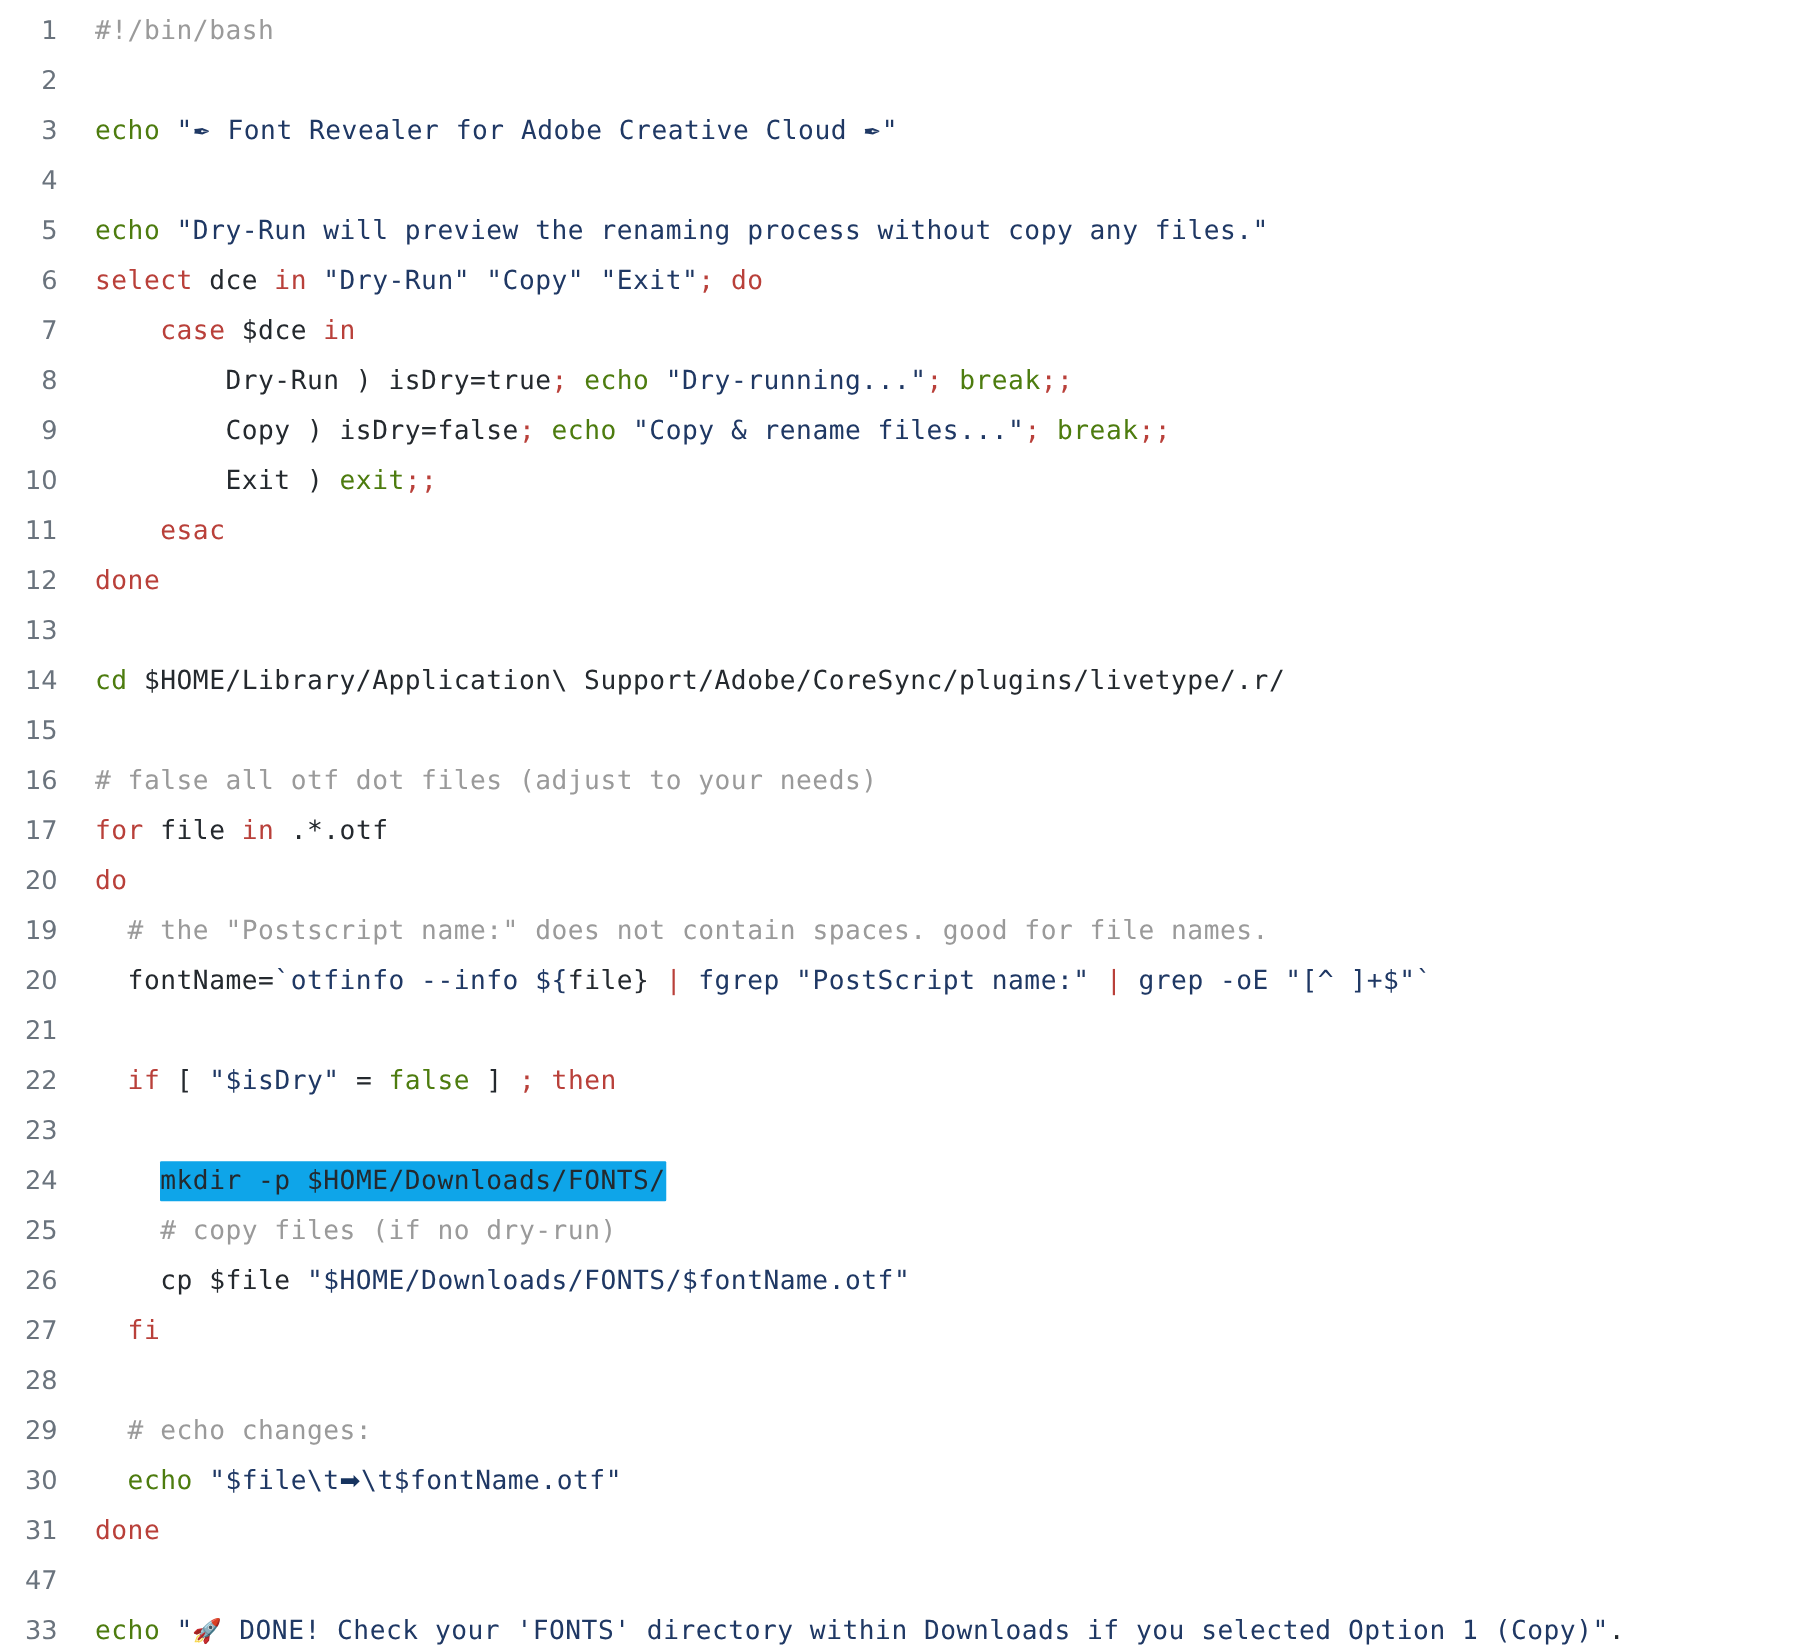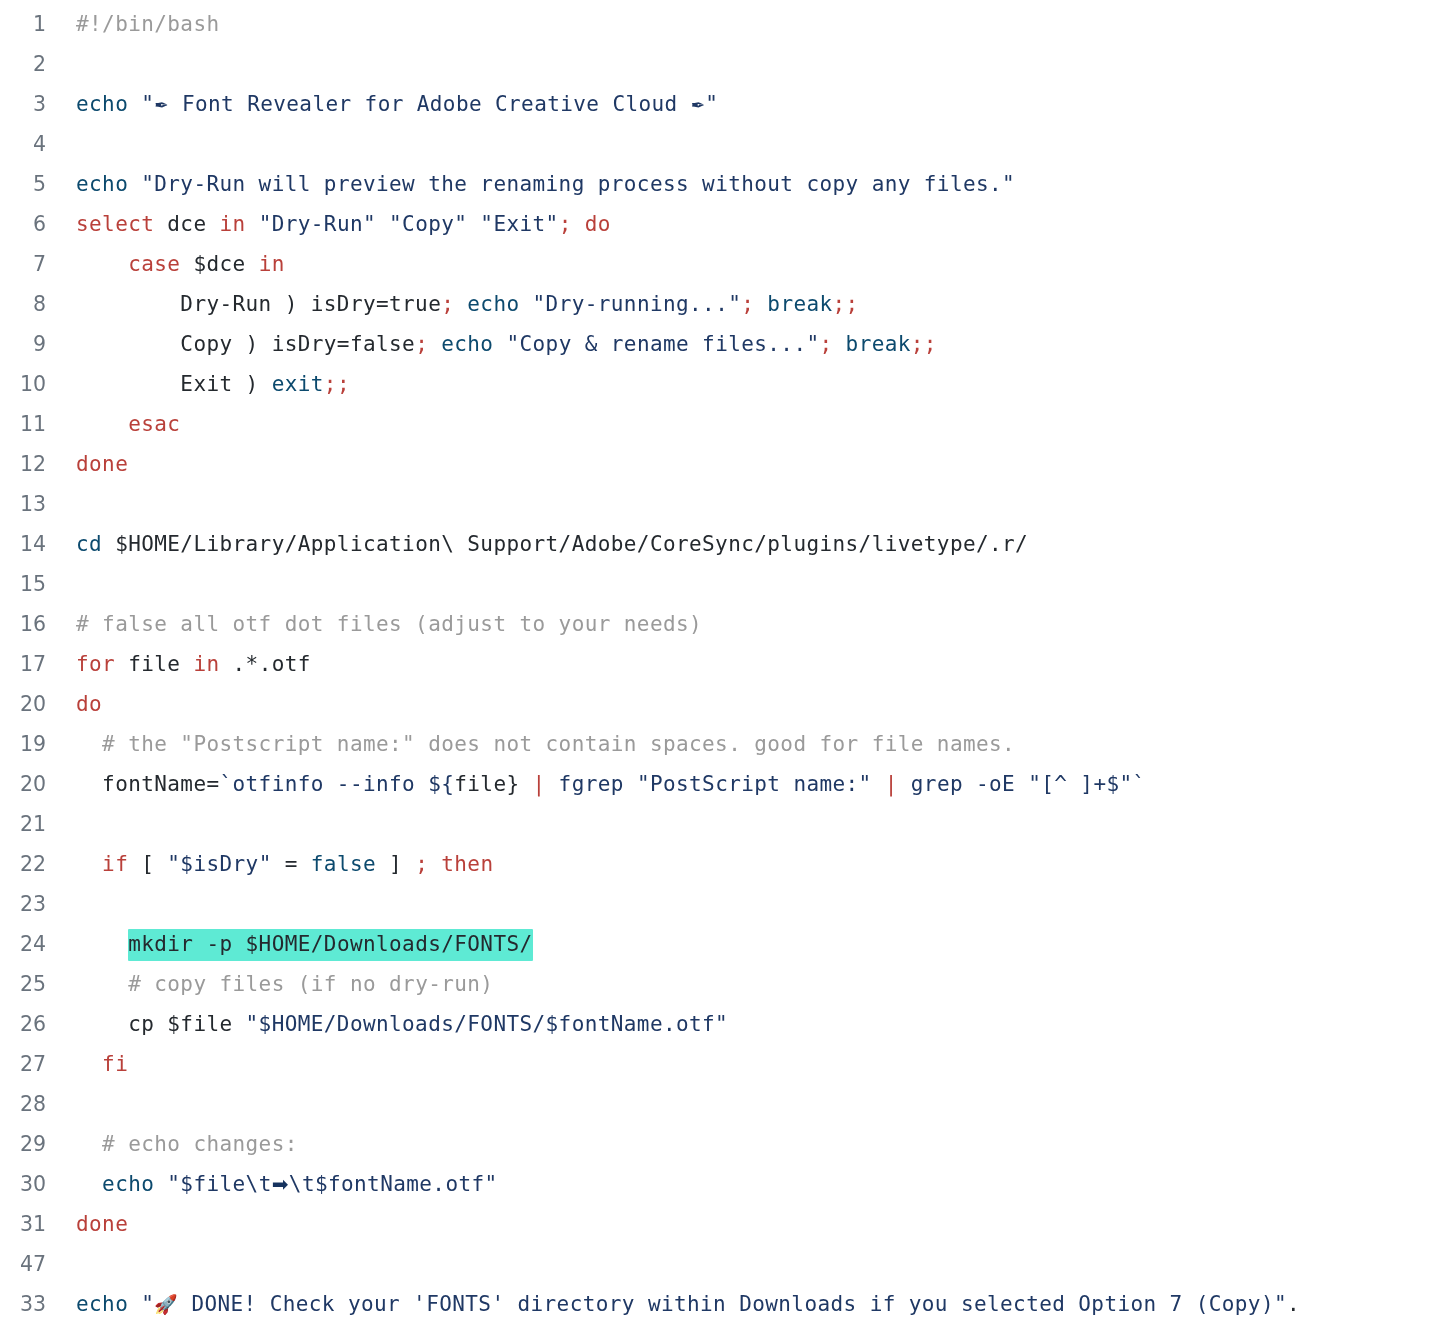--- a/index.html
+++ b/index.html
@@ -45,29 +45,29 @@
     font-family: "DejaVu Sans Mono", "Liberation Mono", monospace;
     letter-spacing: 0.4px;
     color: #24292e;
     overflow: visible;
     white-space: pre;
   }
   .code-line .seg { white-space: pre; }
 
   
   .t-kw    { color: #b9403a; }       
-  .t-bi    { color: #0c4a6e; text-align: right; }       
+  .t-bi    { color: #4d7c0f; text-align: right; }       
   .t-str   { color: #1f3864; }       
   .t-cmt   { color: #9a9a9a; }       
   .t-plain { color: #24292e; }       
   .t-punct { color: #b9403a; }       
 
   
   .sel {
-    background: #5eead4;
+    background: #0ea5e9;
     padding: 3px 0 5px 0;
     border-radius: 1px;
     margin-top: 44px;
   }
   .emoji-mono {
     font-family: "DejaVu Sans", sans-serif;
     color: #1f3864;
     font-size: 17px;
   }
   .emoji-rocket {
@@ -240,16 +240,16 @@
     <div class="code-line"><span class="seg t-kw">done</span></div>
   </div>
 
   <div class="code-row">
     <div class="gutter">47</div>
     <div class="code-line"></div>
   </div>
 
   <div class="code-row">
     <div class="gutter">33</div>
-    <div class="code-line"><span class="seg t-bi">echo</span><span class="seg t-plain"> </span><span class="seg t-str">"</span><span class="seg emoji-rocket">🚀</span><span class="seg t-str"> DONE! Check your 'FONTS' directory within Downloads if you selected Option 7 (Copy)"</span><span class="seg t-plain">.</span></div>
+    <div class="code-line"><span class="seg t-bi">echo</span><span class="seg t-plain"> </span><span class="seg t-str">"</span><span class="seg emoji-rocket">🚀</span><span class="seg t-str"> DONE! Check your 'FONTS' directory within Downloads if you selected Option 1 (Copy)"</span><span class="seg t-plain">.</span></div>
   </div>
 
 </div>
 
 </body></html>

